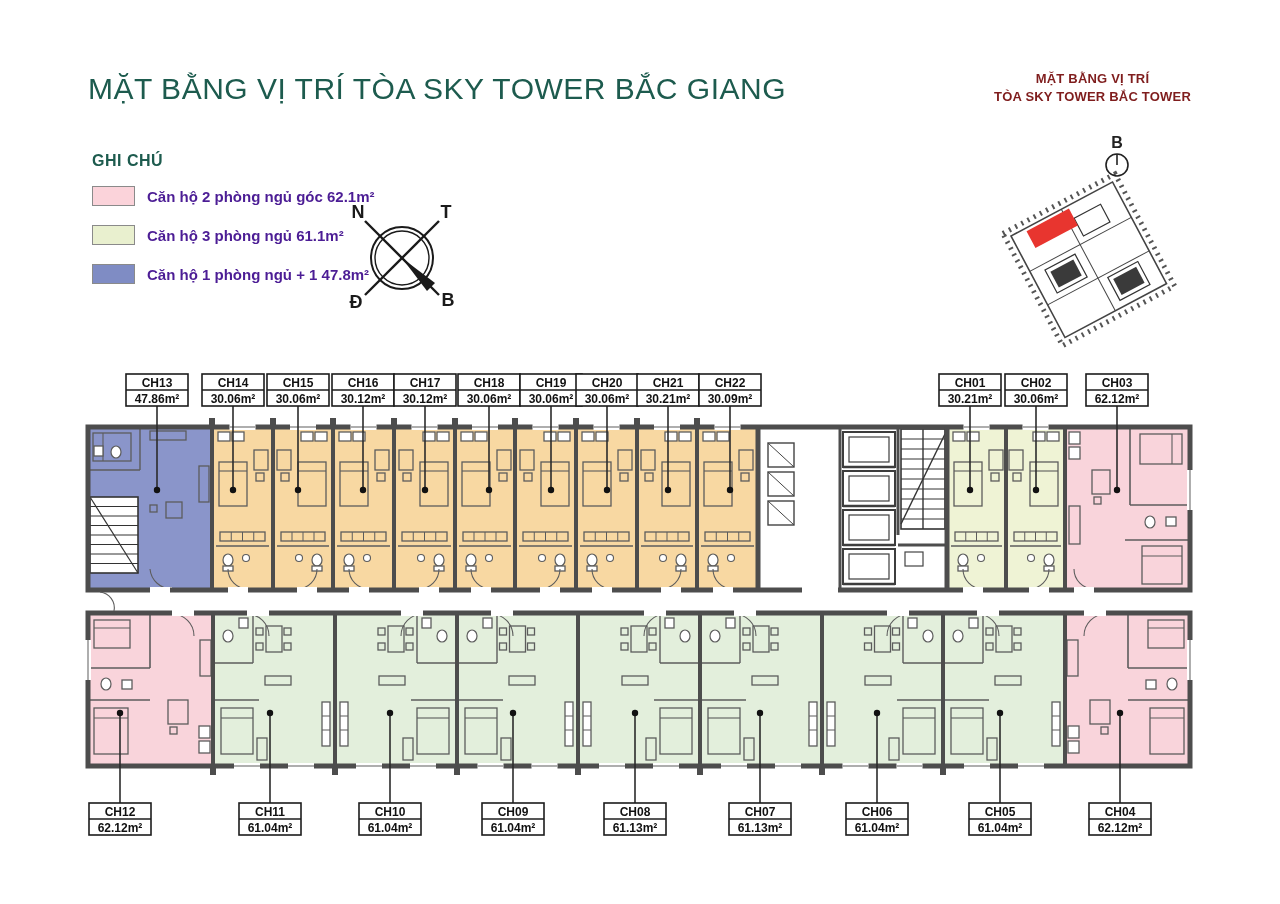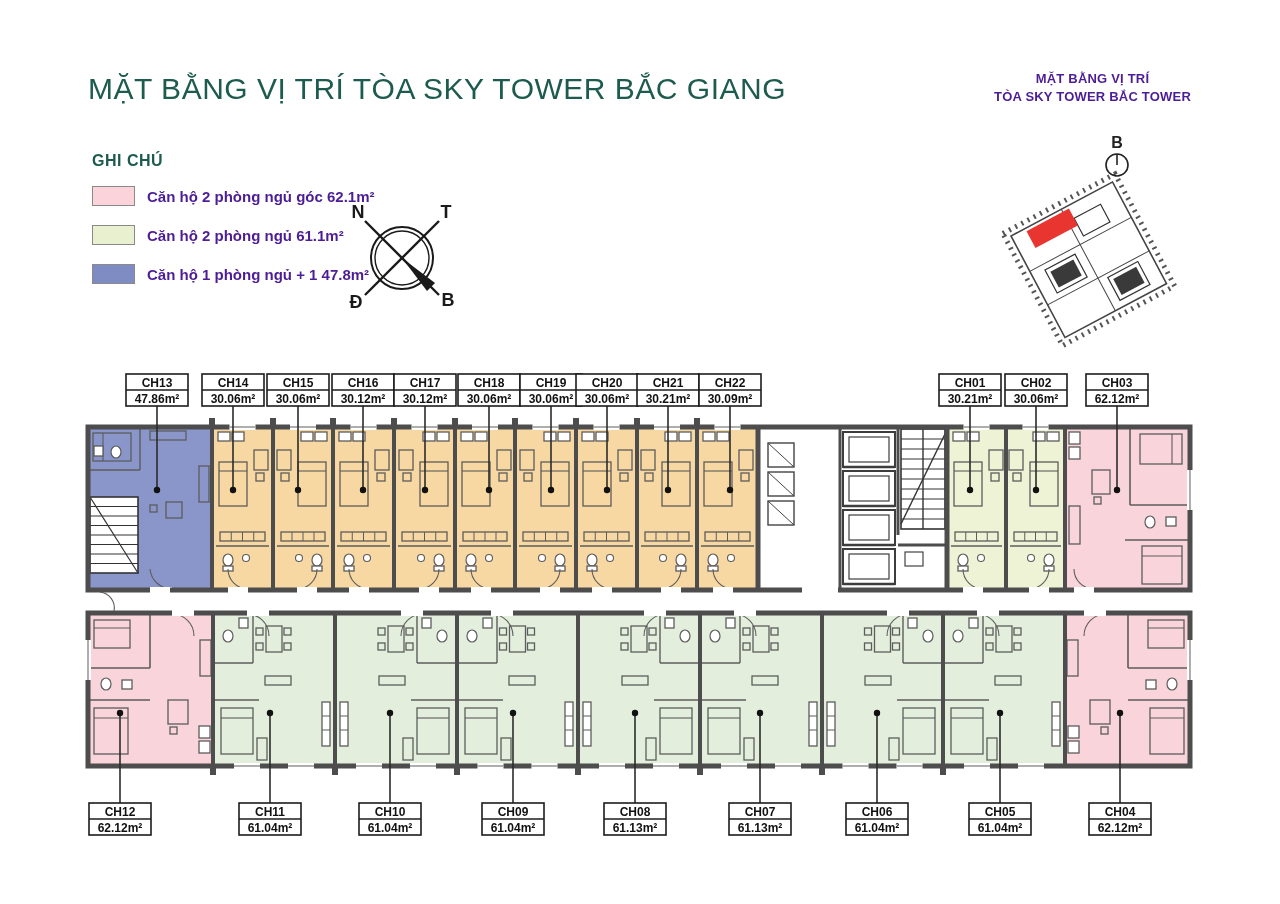--- a/index.html
+++ b/index.html
@@ -8,21 +8,21 @@
   #main-title{position:absolute;left:88px;top:72px;font-size:30px;font-weight:normal;
         color:#1d5b4e;letter-spacing:.5px;white-space:nowrap;}
   #tower-code{position:absolute;left:548px;top:62px;width:430px;font-size:330px;font-weight:bold;
         color:#f5323f;line-height:.95;text-align:center;letter-spacing:2px;}
   #legend{position:absolute;left:92px;top:152px;width:330px;}
   #legend-heading{font-size:16px;font-weight:bold;color:#1d5b4e;letter-spacing:.5px;margin-bottom:16px;}
   .legend-row{display:flex;align-items:center;margin-bottom:19px;}
   .swatch{width:41px;height:18px;border:1px solid #8a8a8a;margin-right:12px;flex:0 0 auto;}
   .legend-label{font-size:15px;font-weight:bold;color:#4c1d95;white-space:nowrap;}
   #minimap-title{position:absolute;left:985px;top:70px;width:215px;text-align:center;
-        font-size:13px;font-weight:bold;color:#4c1d95;line-height:1.4;letter-spacing:.2px;}
+        font-size:13px;font-weight:bold;color:#7f1d1d;line-height:1.4;letter-spacing:.2px;}
   svg{position:absolute;left:0;top:0;}
   svg text{font-family:"Liberation Sans","DejaVu Sans",sans-serif;}
 </style>
 </head>
 <body>
 <div id="page">
 
 <svg id="plan-svg" width="1280" height="904" viewBox="0 0 1280 904">
       <g>
         <rect x="88" y="427" width="124" height="163" fill="#8a95ca"></rect>
@@ -768,21 +768,21 @@
 
 
 <div id="legend">
   <div id="legend-heading">GHI CHÚ</div>
   <div class="legend-row">
     <span class="swatch" style="background: rgb(251, 211, 218);"></span>
     <span class="legend-label">Căn hộ 2 phòng ngủ góc 62.1m²</span>
   </div>
   <div class="legend-row">
     <span class="swatch" style="background: rgb(233, 240, 207);"></span>
-    <span class="legend-label">Căn hộ 2 phòng ngủ 61.1m²</span>
+    <span class="legend-label">Căn hộ 3 phòng ngủ 61.1m²</span>
   </div>
   <div class="legend-row">
     <span class="swatch" style="background: rgb(127, 140, 196);"></span>
     <span class="legend-label">Căn hộ 1 phòng ngủ + 1 47.8m²</span>
   </div>
 </div>
 
 <svg style="left:336px;top:192px" width="135" height="135" viewBox="0 0 135 135">
   <circle cx="66" cy="66" r="31" fill="none" stroke="#1a1a1a" stroke-width="2"></circle>
   <circle cx="66" cy="66" r="27" fill="none" stroke="#1a1a1a" stroke-width="1.4"></circle>

